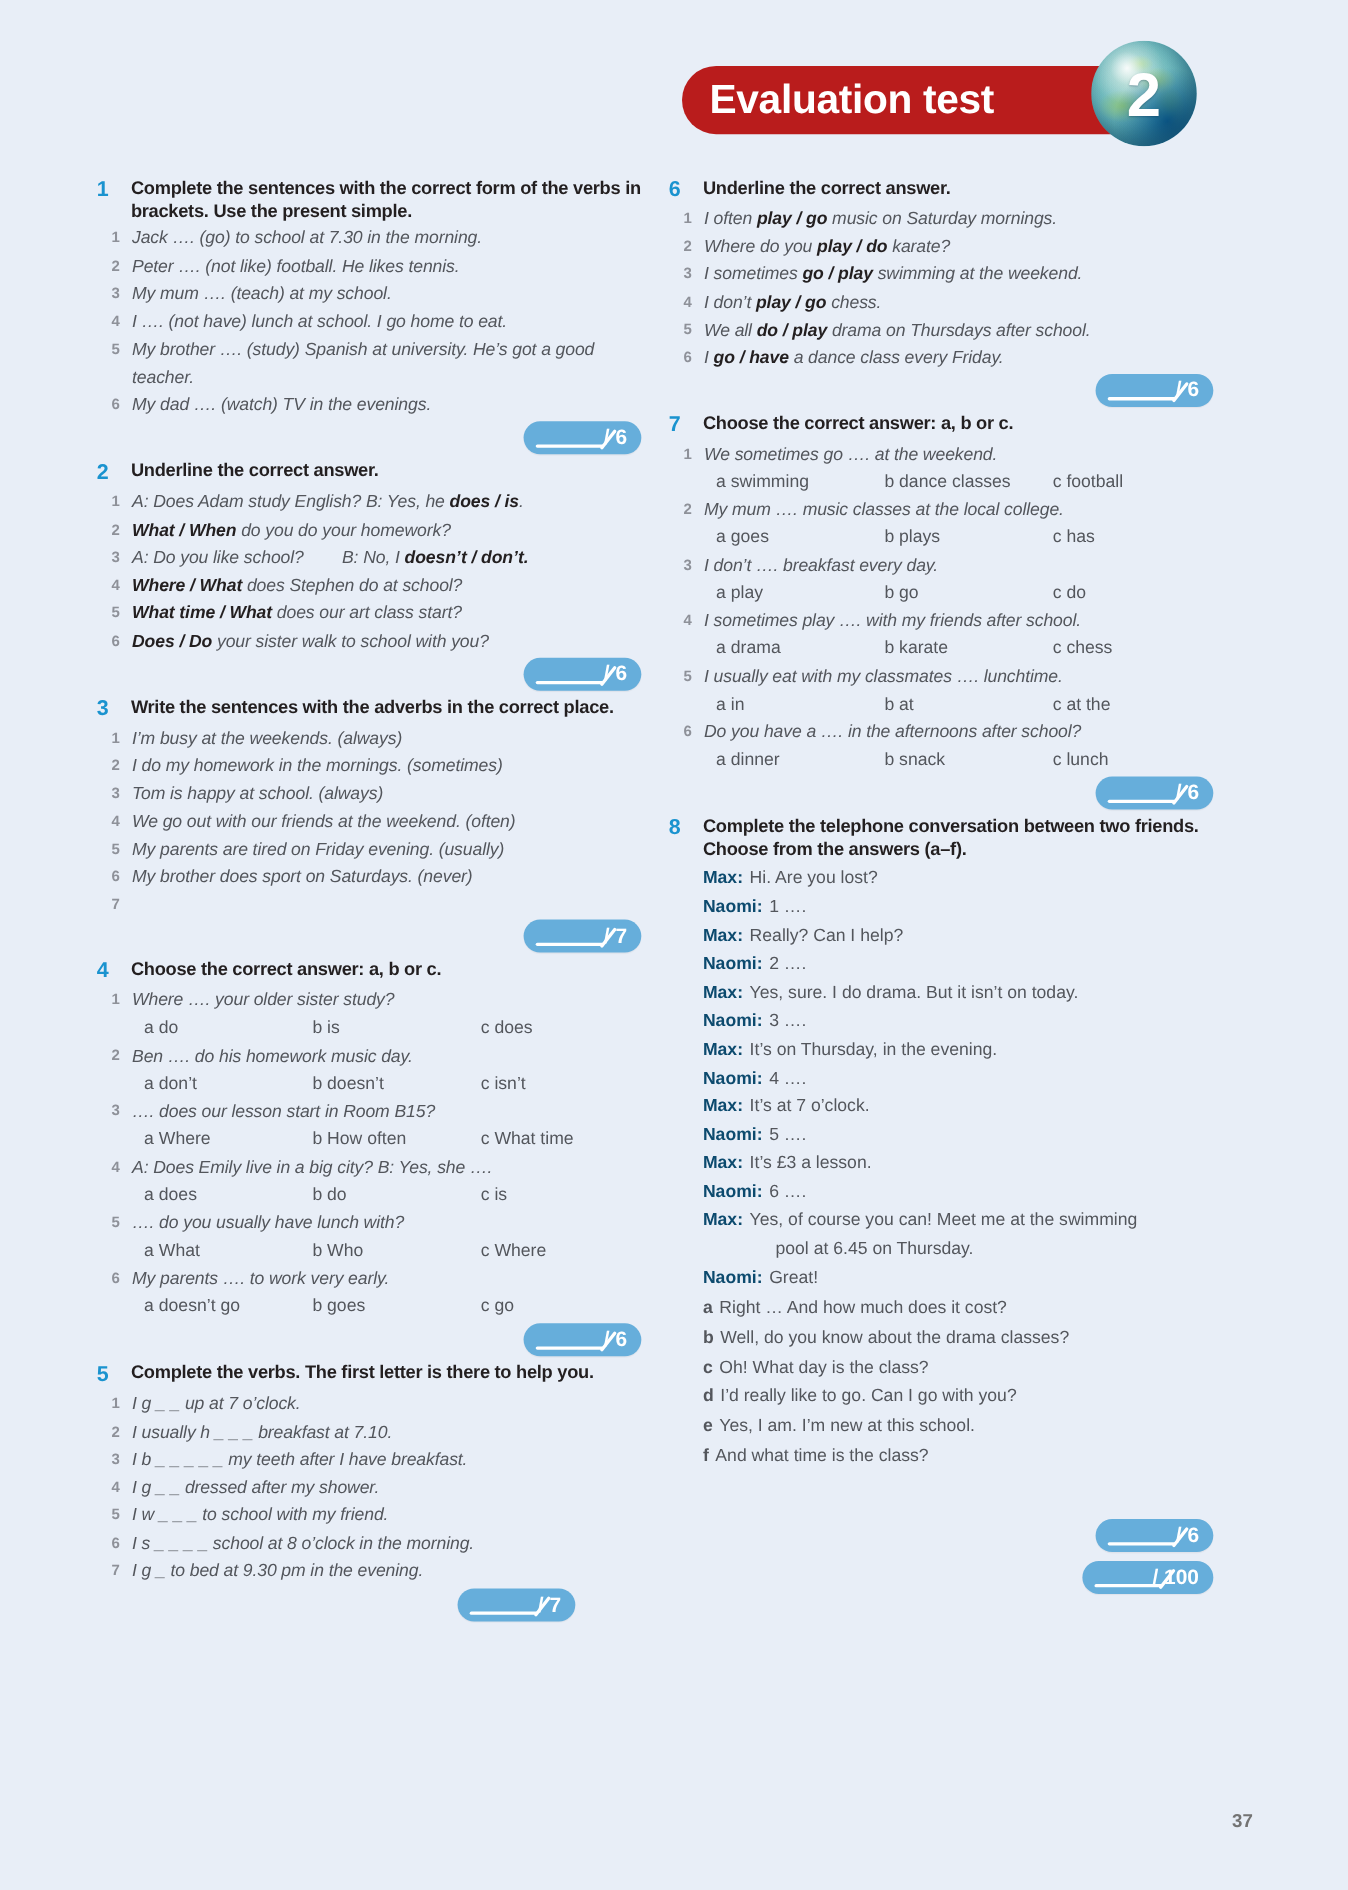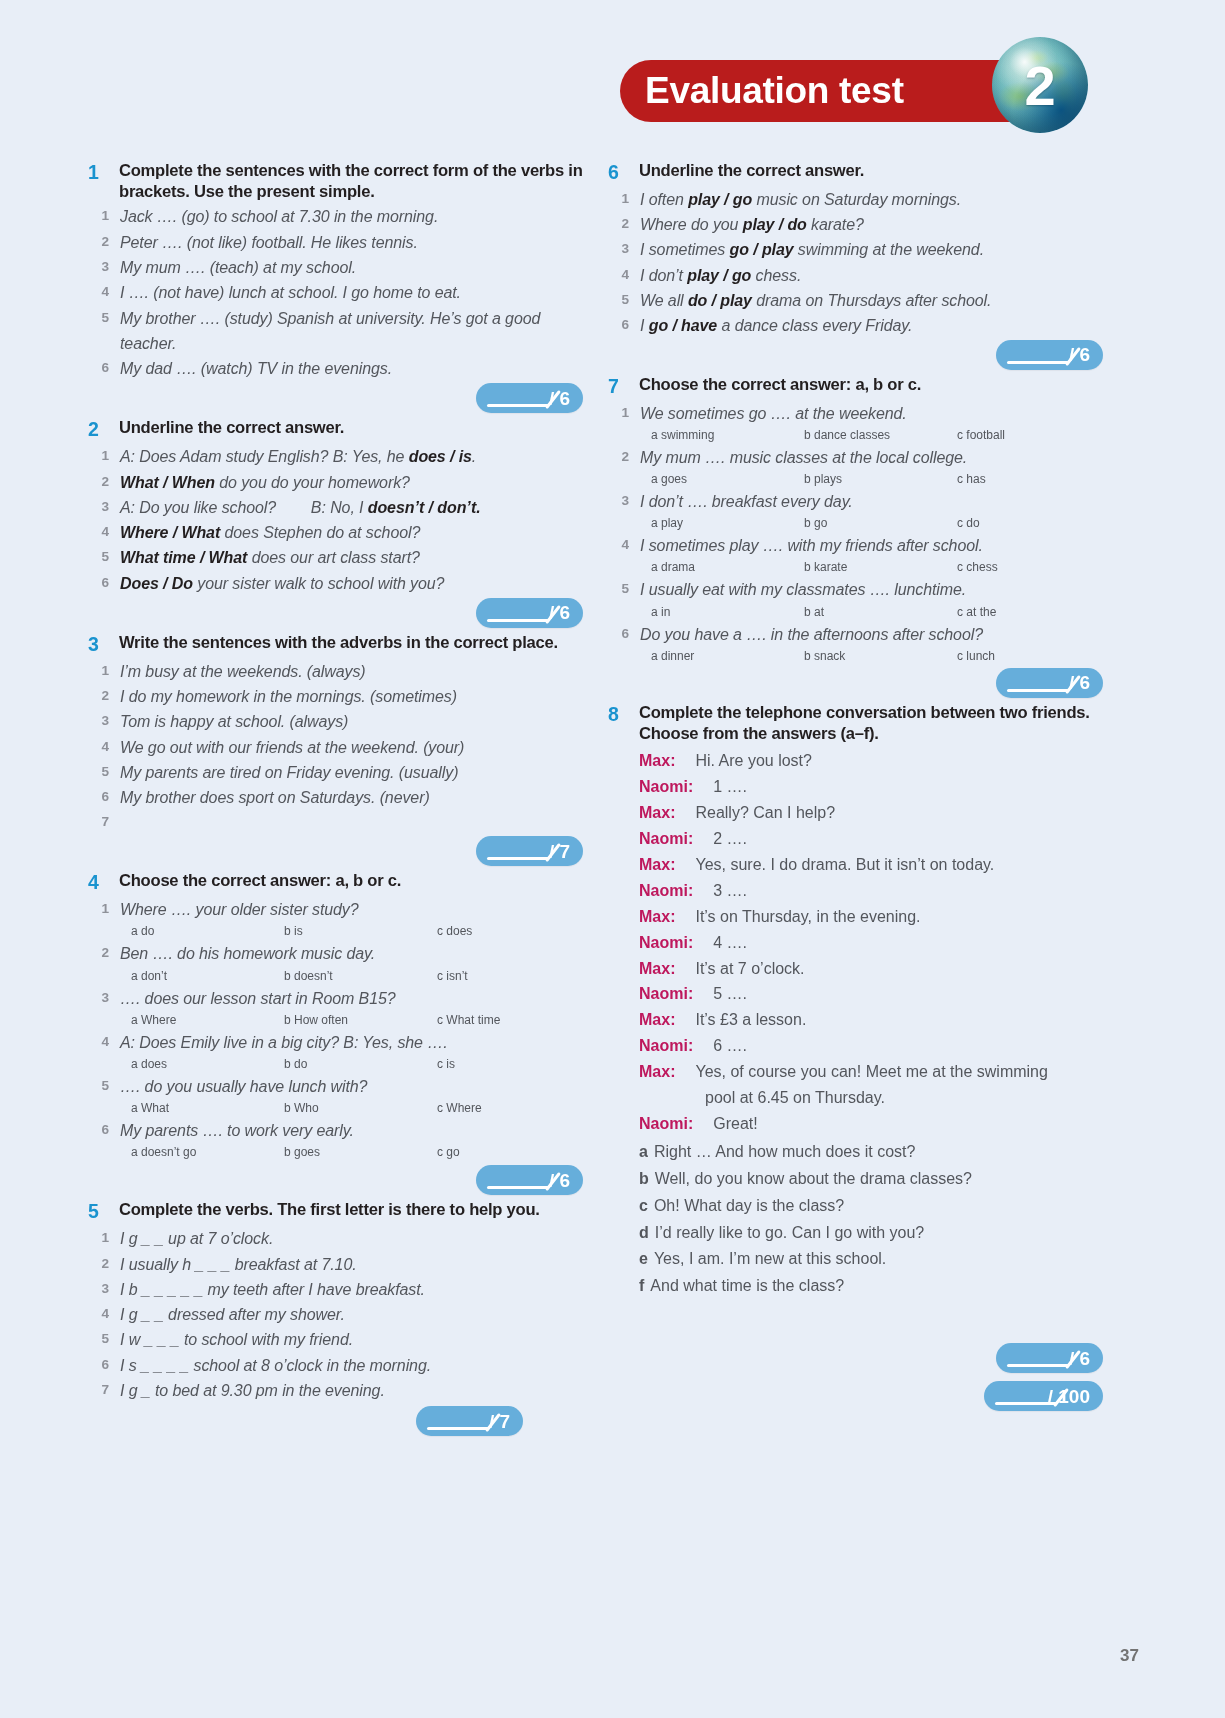--- a/index.html
+++ b/index.html
@@ -77,26 +77,26 @@
     padding-right:11px; padding-top:1px;
   }
   .item-t {
     font-size:16px; color:#53565c; line-height:1.58;
     letter-spacing:-0.1px;
     font-style:italic;
   }
   .item-t b { color:#231f20; font-weight:bold; }
 
   
-  .opts { display:flex; padding-left:43px; font-size:12px; line-height:1.58; color:#53565c;}
+  .opts { display:flex; padding-left:43px; font-size:16px; line-height:1.58; color:#53565c;}
   .opt { width:153px; flex:0 0 153px; white-space:nowrap; }
 
   
   .dlg { display:flex; line-height:1.62; font-size:16px; }
-  .dlg-sp { font-weight:bold; color:#be185d; flex:0 0 auto; padding-right:20px; white-space:nowrap; }
+  .dlg-sp { font-weight:bold; color:#0c4a6e; flex:0 0 auto; padding-right:6px; white-space:nowrap; }
   .dlg-tx { color:#53565c; }
   .dlg-cont { padding-left:66px; font-size:16px; line-height:1.62; color:#53565c; }
   .ansline { display:flex; line-height:1.68; font-size:16px; }
   .ansline-l { font-weight:bold; color:#53565c; flex:0 0 auto; padding-right:6px; }
   .ansline-t { color:#53565c; }
   .ans-wrap { margin-top:2px; }
 
   
   .badge {
     display:inline-flex; align-items:center; justify-content:flex-end;
@@ -238,21 +238,21 @@
         <div class="item">
             <span class="item-n">2</span>
             <span class="item-t">I do my homework in the mornings. (sometimes)</span>
           </div>
         <div class="item">
             <span class="item-n">3</span>
             <span class="item-t">Tom is happy at school. (always)</span>
           </div>
         <div class="item">
             <span class="item-n">4</span>
-            <span class="item-t">We go out with our friends at the weekend. (your)</span>
+            <span class="item-t">We go out with our friends at the weekend. (often)</span>
           </div>
         <div class="item">
             <span class="item-n">5</span>
             <span class="item-t">My parents are tired on Friday evening. (usually)</span>
           </div>
         <div class="item">
             <span class="item-n">6</span>
             <span class="item-t">My brother does sport on Saturdays. (never)</span>
           </div>
         <div class="item">

